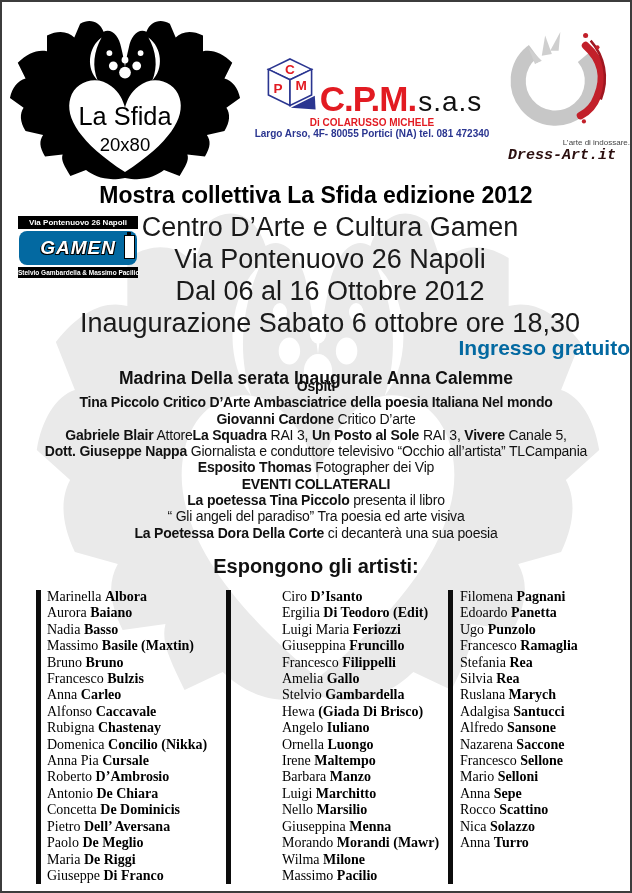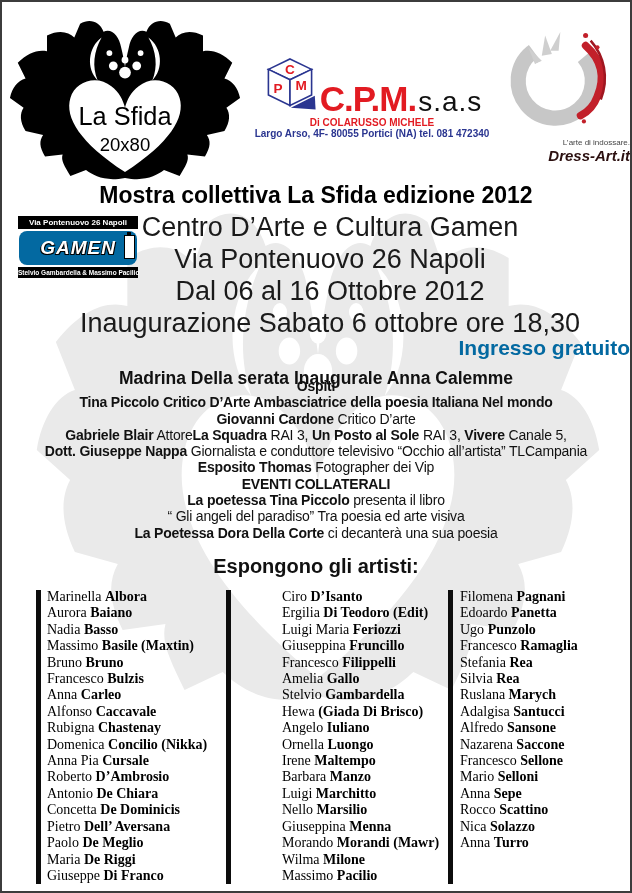--- a/index.html
+++ b/index.html
@@ -17,21 +17,21 @@
   .cpm{position:absolute; left:252px; top:52px; width:236px; text-align:center;}
   .cpm-row{display:flex; align-items:flex-end; justify-content:center; gap:2px;}
   .cpm-cube{width:56px; height:62px; flex:0 0 auto;}
   .cpm-name{font-size:35px; font-weight:bold; letter-spacing:-1px; line-height:1;}
   .cpm-suffix{font-size:28px; color:#111; line-height:1.05; letter-spacing:1px;}
   .cpm-owner{font-size:10px; font-weight:bold; margin-top:1px;}
   .cpm-address{font-size:10px; font-weight:bold;}
   .dressart{position:absolute; left:492px; top:20px; width:136px; text-align:right;}
   .dressart svg{width:124px; height:118px; display:block; margin:0 auto;}
   .dressart-tagline{font-size:8px; color:#444; margin-top:-2px;}
-  .dressart-name{font-family:Liberation Sans, sans-serif; font-style:italic; font-weight:bold; font-size:15px; color:#2b0f0f;}
+  .dressart-name{font-family:Liberation Mono, monospace; font-style:italic; font-weight:bold; font-size:15px; color:#2b0f0f;text-align:center;}
   
   .gamen{position:absolute; left:16px; top:214px; width:120px; z-index:2; text-align:center;}
   .gamen-top{background:#000; color:#fff; font-size:8px; font-weight:bold; padding:2px 0; white-space:nowrap;}
   .gamen-mid{position:relative; background:#0369a1; border-radius:8px; margin:2px 1px; height:34px;
              display:flex; align-items:center; justify-content:center;}
   .gamen-name{color:#fff; font-weight:900; font-style:italic; font-size:19px; letter-spacing:1px;
               text-shadow:1px 1px 0 #000, -1px 1px 0 #000;}
   .gamen-spray{position:absolute; right:2px; top:4px; width:9px; height:22px; background:#fff; border:1px solid #000;}
   .gamen-spray:before{content:""; position:absolute; left:2px; top:-4px; width:4px; height:4px; background:#000;}
   .gamen-bottom{background:#000; color:#fff; font-size:6.5px; font-weight:bold; padding:2px 0; margin-top:1px; white-space:nowrap;}

